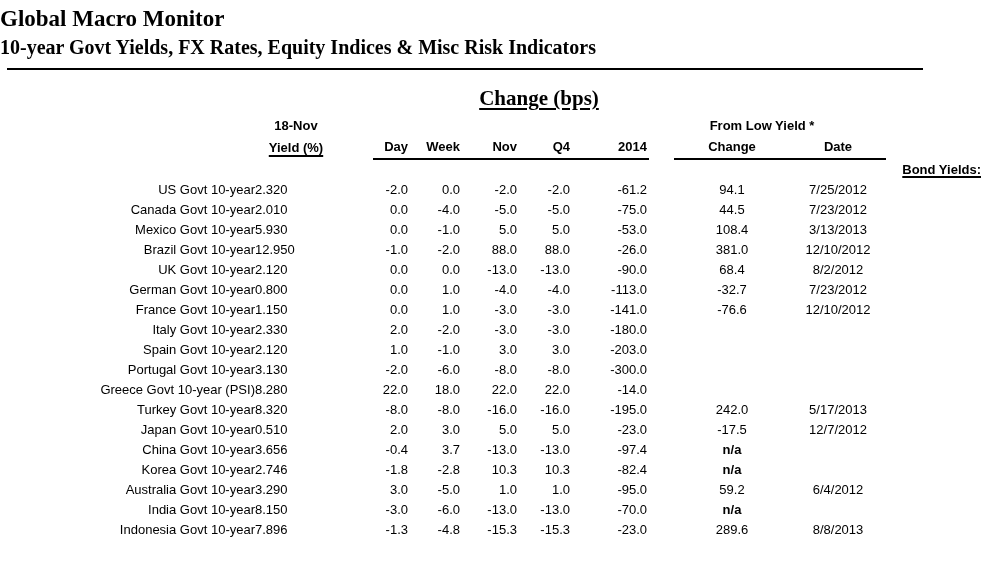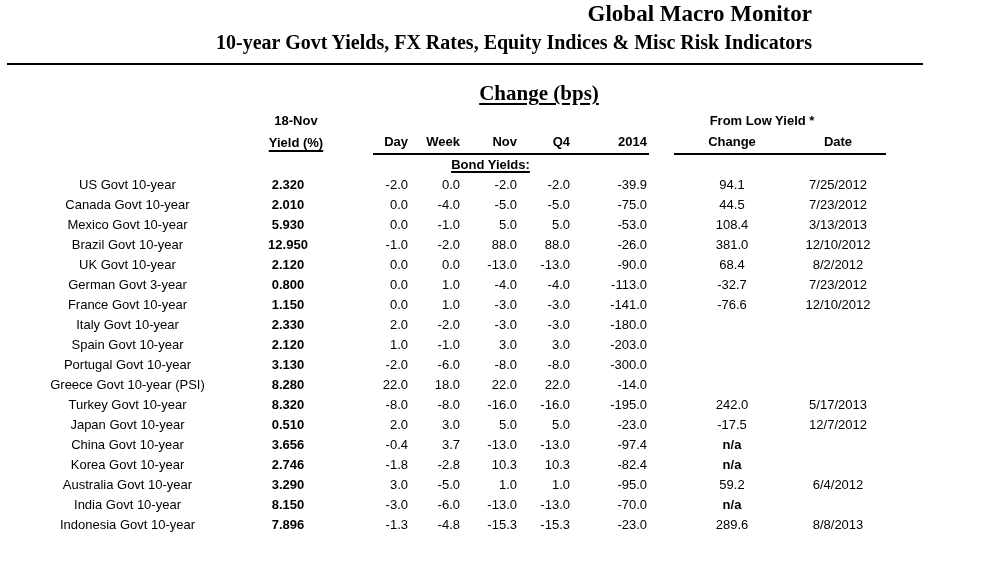--- a/index.html
+++ b/index.html
@@ -2,21 +2,21 @@
 <html><head>
 <meta charset="utf-8">
 <style>
   * { margin: 0; padding: 0; box-sizing: border-box; }
   html, body {
     width: 981px; height: 561px;
     background: #ffffff; color: #000;
     overflow: hidden;
     font-family: "Liberation Sans", "DejaVu Sans", sans-serif;
   }
-  .titles { width: 812px; text-align: right; }
+  .titles { width: 812px; text-align: left; padding-top: 5px; }
   .title {
     font-family: "Liberation Serif", "DejaVu Serif", serif;
     font-weight: bold; font-size: 23px; line-height: 28px;
   }
   .subtitle {
     font-family: "Liberation Serif", "DejaVu Serif", serif;
     font-weight: bold; font-size: 20px; line-height: 28px;
   }
   .rule { margin: 7px 0 0 7px; width: 916px; height: 0; border-top: 2px solid #000; }
 
@@ -41,22 +41,22 @@
     text-decoration: underline; text-decoration-thickness: 2px; text-underline-offset: 3px;
   }
   .hdr-c { text-align: center; }
   .hdr-r { text-align: right; padding-right: 2px; }
   .fromlow span { position: relative; left: -18px; }
   .u-text { text-decoration: underline; text-decoration-thickness: 1.5px; text-underline-offset: 3px; }
   .bline { border-bottom: 2px solid #000; }
   tr.h3 td { padding-bottom: 4px; }
 
   tbody tr { height: 20px; }
-  td.label { text-align: center; }
-  td.yield { text-align: center; padding-right: 16px; font-weight: bold; }
+  td.label { text-align: right; }
+  td.yield { text-align: left; padding-right: 16px; font-weight: normal; }
   td.num   { text-align: right; padding-right: 2px; }
   td.chg   { text-align: center; }
   td.date  { text-align: center; }
   td.bold  { font-weight: bold; }
   .section-label {
     font-weight: bold;
     text-decoration: underline; text-decoration-thickness: 1.5px; text-underline-offset: 2px;
   }
 </style>
 </head>
@@ -126,21 +126,21 @@
       </td>
     </tr>
   <tr>
         <td class="label">US Govt 10-year</td>
         <td class="yield">2.320</td>
         <td class="sp"></td>
         <td class="num">-2.0</td>
         <td class="num">0.0</td>
         <td class="num">-2.0</td>
         <td class="num">-2.0</td>
-        <td class="num">-39.9</td>
+        <td class="num">-61.2</td>
         <td class="sp"></td>
         <td class="chg">94.1</td>
         <td class="date">7/25/2012</td>
         <td class="sp"></td>
       </tr>
       <tr>
         <td class="label">Canada Govt 10-year</td>
         <td class="yield">2.010</td>
         <td class="sp"></td>
         <td class="num">0.0</td>
@@ -189,21 +189,21 @@
         <td class="num">0.0</td>
         <td class="num">-13.0</td>
         <td class="num">-13.0</td>
         <td class="num">-90.0</td>
         <td class="sp"></td>
         <td class="chg">68.4</td>
         <td class="date">8/2/2012</td>
         <td class="sp"></td>
       </tr>
       <tr>
-        <td class="label">German Govt 3-year</td>
+        <td class="label">German Govt 10-year</td>
         <td class="yield">0.800</td>
         <td class="sp"></td>
         <td class="num">0.0</td>
         <td class="num">1.0</td>
         <td class="num">-4.0</td>
         <td class="num">-4.0</td>
         <td class="num">-113.0</td>
         <td class="sp"></td>
         <td class="chg">-32.7</td>
         <td class="date">7/23/2012</td>

